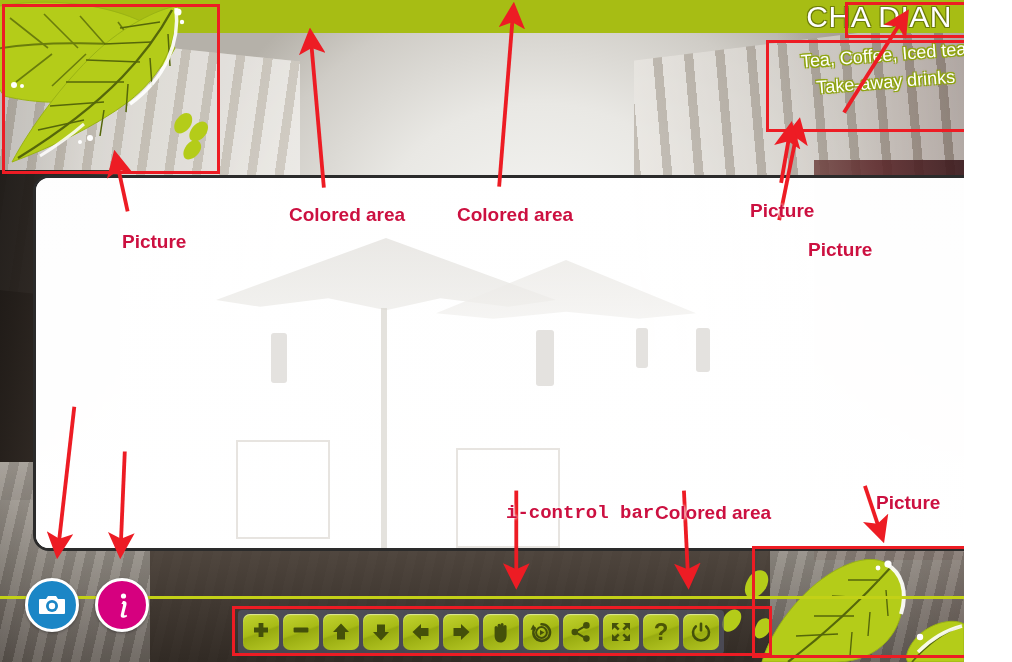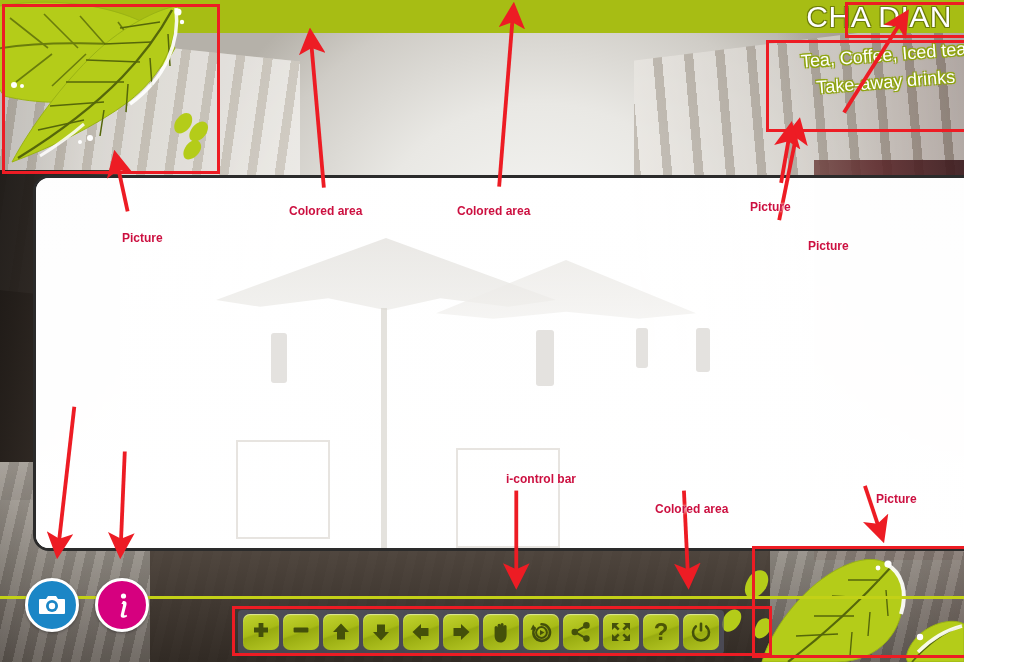--- a/index.html
+++ b/index.html
@@ -154,21 +154,21 @@
   }
   .cbtn svg{display:block;}
   .cbtn .gly{
     color:#4d5506;font-size:24px;font-weight:bold;line-height:1;
     font-family:"Liberation Sans",sans-serif;
   }
 
   
   .anno{position:absolute;inset:0;pointer-events:none;}
   .alabel{
-    position:absolute;color:#cc1040;font-size:12px;font-weight:bold;
+    position:absolute;color:#cc1040;font-size:19px;font-weight:bold;
     font-family:"Liberation Sans",sans-serif;white-space:nowrap;
     text-shadow:0 0 3px rgba(255,255,255,.9),0 0 3px rgba(255,255,255,.9);
   }
   .abox{position:absolute;border:3px solid #ed1c24;box-sizing:border-box;}
 </style>
 </head>
 <body>
 
 <div id="stage">
 
@@ -375,18 +375,18 @@
       <div class="abox" style="left: 766px; top: 40px; width: 242px; height: 92px;"></div>
       <div class="abox" style="left: 232px; top: 606px; width: 540px; height: 50px;"></div>
       <div class="abox" style="left: 752px; top: 546px; width: 260px; height: 112px;"></div>
     </div>
   <div class="anno" id="anno-labels">
       <div class="alabel" style="left: 122px; top: 231px;">Picture</div>
       <div class="alabel" style="left: 289px; top: 204px;">Colored area</div>
       <div class="alabel" style="left: 457px; top: 204px;">Colored area</div>
       <div class="alabel" style="left: 750px; top: 200px;">Picture</div>
       <div class="alabel" style="left: 808px; top: 239px;">Picture</div>
-      <div class="alabel" style="left: 506px; top: 472px;">i-control bar</div>
+      <div class="alabel" style="left: 506px; top: 502px; font-family: Liberation Mono, monospace;">i-control bar</div>
       <div class="alabel" style="left: 655px; top: 502px;">Colored area</div>
       <div class="alabel" style="left: 876px; top: 492px;">Picture</div>
     </div>
 
 </div>
 
 </body></html>

